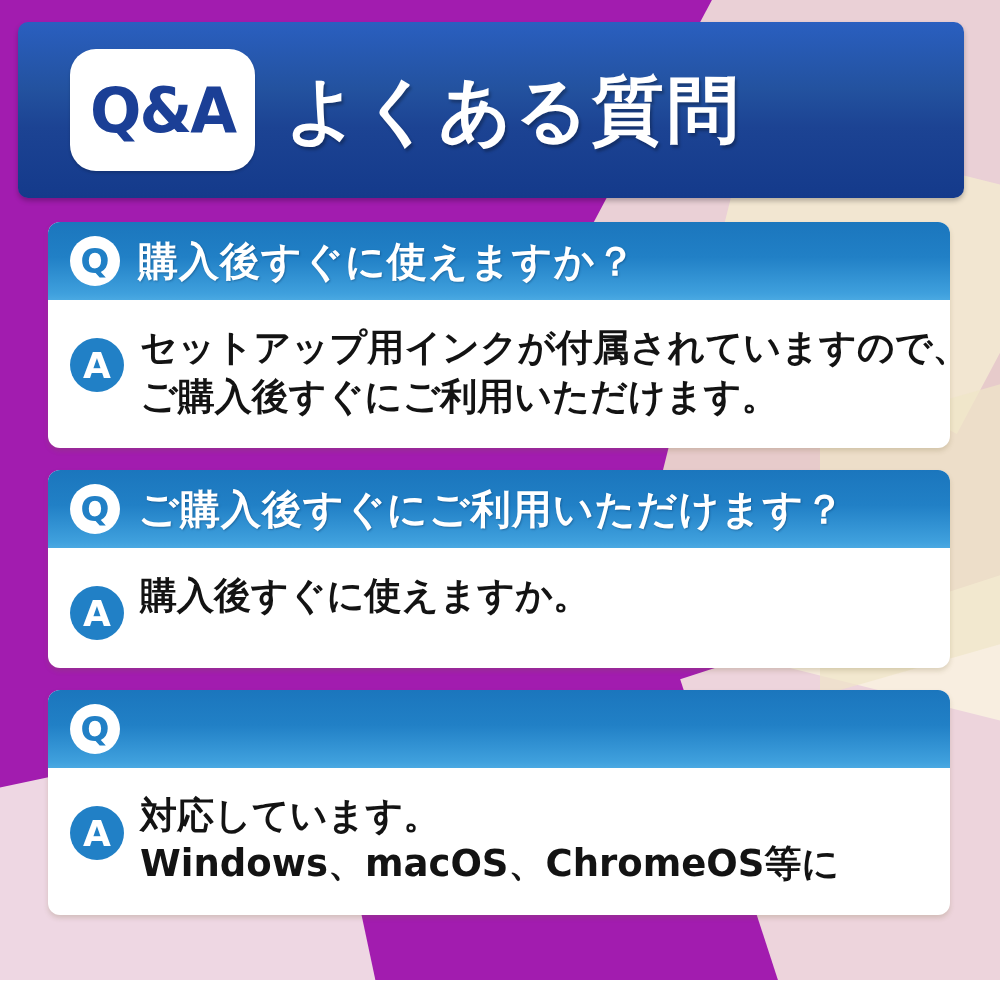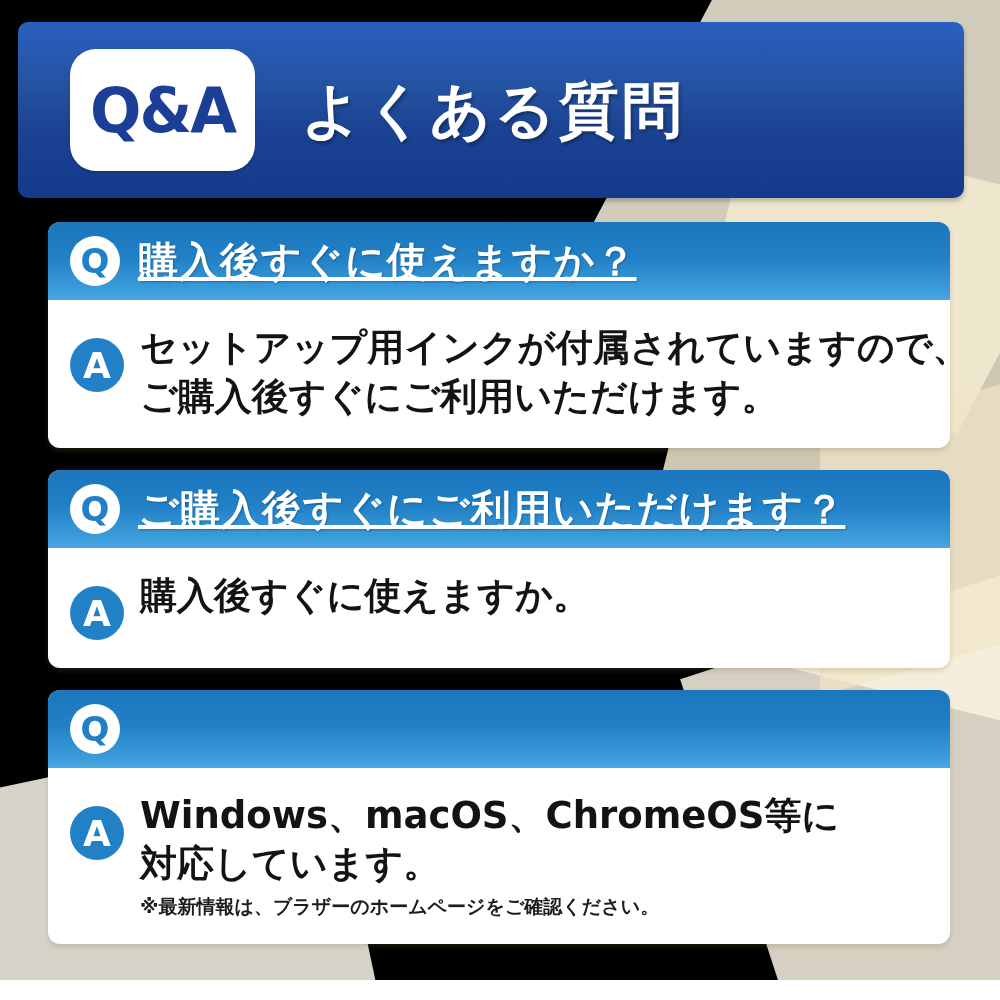--- a/index.html
+++ b/index.html
@@ -11,21 +11,21 @@
     height: 1000px;
     font-family: "Liberation Sans", "DejaVu Sans", sans-serif;
     overflow: hidden;
   }
 
   
   .canvas {
     position: relative;
     width: 1000px;
     height: 980px;
-    background: #000000;
+    background: #a21caf;
     overflow: hidden;
   }
   
   .bg-poly {
     position: absolute;
     background: #f4ecd4;
     opacity: .85;
     pointer-events: none;
   }
   .bg-poly-a {
@@ -89,23 +89,23 @@
   .qa-badge span {
     font-family: "DejaVu Sans", sans-serif;
     font-weight: bold;
     font-size: 63px;
     letter-spacing: -2px;
     color: #1b3f96;
     line-height: 1;
     transform: scaleX(.96);
   }
   .banner-title {
-    margin-left: 46px;
+    margin-left: 30px;
     color: #ffffff;
-    font-size: 60px;
+    font-size: 72px;
     font-weight: bold;
     line-height: 1;
     letter-spacing: 3px;
     text-shadow: 2px 3px 3px rgba(0,0,0,.28);
     white-space: nowrap;
     font-family: "DejaVu Sans", sans-serif;
     text-align: right;
   }
 
   
@@ -140,21 +140,20 @@
   .q-text {
     color: #ffffff;
     font-size: 40px;
     font-weight: bold;
     line-height: 1;
     margin-left: 16px;
     letter-spacing: 1px;
     text-shadow: 1px 1px 2px rgba(0,40,80,.35);
     white-space: nowrap;
     font-family: "DejaVu Sans", sans-serif;
-    text-decoration: underline;
   }
 
   .a-body {
     display: flex;
     align-items: flex-start;
     padding: 22px 20px 26px 20px;
     box-sizing: border-box;
   }
   .a-icon {
     width: 58px;
@@ -251,21 +250,20 @@
           <circle cx="27" cy="27" r="25" fill="#ffffff"></circle>
           <text x="27" y="39" text-anchor="middle" font-family="DejaVu Sans, sans-serif" font-size="34" font-weight="bold" fill="#2180c6">Q</text>
         </svg>
       </div>
       <div class="a-body">
         <svg class="a-icon" viewBox="0 0 58 58">
           <circle cx="29" cy="29" r="27" fill="#2180c6"></circle>
           <text x="29" y="42" text-anchor="middle" font-family="DejaVu Sans, sans-serif" font-size="36" font-weight="bold" fill="#ffffff">A</text>
         </svg>
         <div class="a-text-wrap">
+          <div class="a-line">対応しています。</div>
           <div class="a-line">Windows、macOS、ChromeOS等に</div>
-          <div class="a-line">対応しています。</div>
-          <div class="a-note">※最新情報は、ブラザーのホームページをご確認ください。</div>
         </div>
       </div>
     </div>
 
   </div>
 </div>
 
 </body></html>

